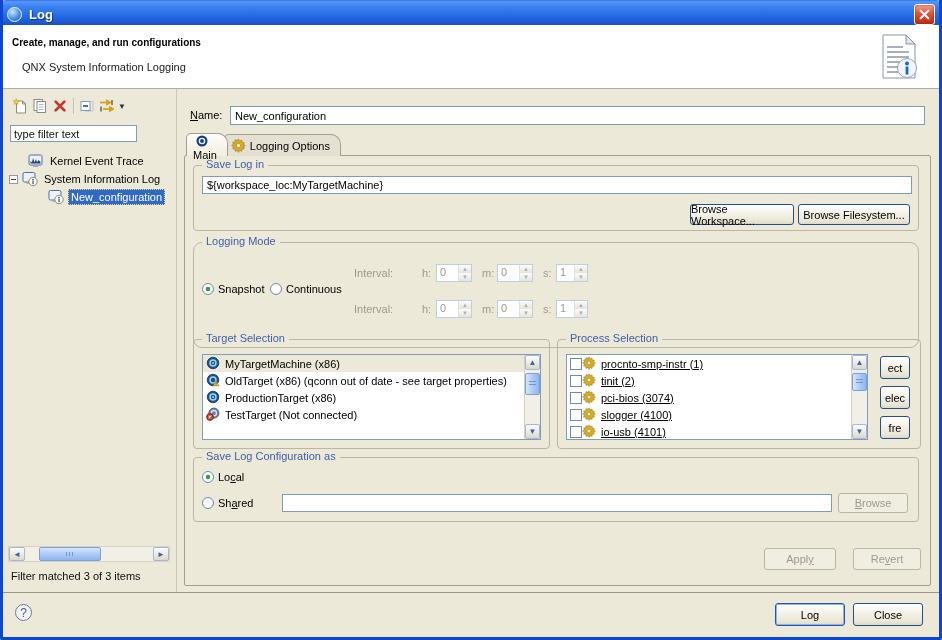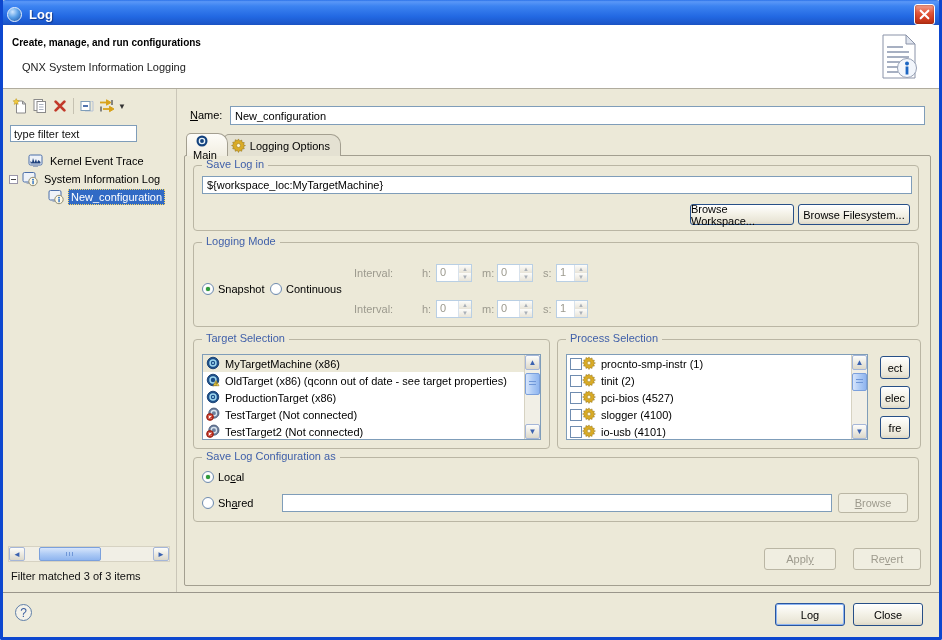--- a/index.html
+++ b/index.html
@@ -297,21 +297,21 @@
 
       <div class="tab-content">
 
         <div class="group" style="left:8px; top:9px; width:726px; height:66px;">
           <span class="legend">Save Log in</span>
           <input class="tf" style="position: absolute; left: 8px; top: 10px; width: 710px; height: 18px;" value="${workspace_loc:MyTargetMachine}">
           <div class="xpbtn" style="position:absolute; right:124px; top:38px; width:104px; height:21px;">Browse Workspace...</div>
           <div class="xpbtn" style="position:absolute; right:8px; top:38px; width:112px; height:21px;">Browse Filesystem...</div>
         </div>
 
-        <div class="group" style="left:8px; top:86px; width:726px; height:85px;">
+        <div class="group" style="left:8px; top:86px; width:726px; height:106px;border-radius:9px;">
           <span class="legend">Logging Mode</span>
 
           <div class="radio-item" style="left:8px; top:40px;">
             <span class="radio checked"></span>
             <span>Snapshot</span>
           </div>
           <div class="radio-item" style="left:76px; top:40px;">
             <span class="radio"></span>
             <span>Continuous</span>
           </div>
@@ -409,43 +409,32 @@
               <span class="licon">
                 <svg width="14" height="14" viewBox="0 0 16 16">
                     <circle cx="9" cy="7" r="5.8" fill="#6d7f9e" stroke="#4c5c78"></circle>
                     <circle cx="9" cy="7" r="3" fill="none" stroke="#d8e4ee" stroke-width="1.5"></circle>
                     <circle cx="4.6" cy="11.4" r="3.9" fill="#c52f1f" stroke="#8e1f12"></circle>
                     <path d="M3 9.8 L6.2 13 M6.2 9.8 L3 13" stroke="#fff" stroke-width="1.2"></path>
                   </svg>
               </span>
               <span>TestTarget (Not connected)</span>
             </div>
-            <div class="lrow">
-              <span class="licon">
-                <svg width="14" height="14" viewBox="0 0 16 16">
-                    <circle cx="9" cy="7" r="5.8" fill="#6d7f9e" stroke="#4c5c78"></circle>
-                    <circle cx="9" cy="7" r="3" fill="none" stroke="#d8e4ee" stroke-width="1.5"></circle>
-                    <circle cx="4.6" cy="11.4" r="3.9" fill="#c52f1f" stroke="#8e1f12"></circle>
-                    <path d="M3 9.8 L6.2 13 M6.2 9.8 L3 13" stroke="#fff" stroke-width="1.2"></path>
-                  </svg>
-              </span>
-              <span>TestTarget2 (Not connected)</span>
-            </div>
             <div class="vscroll">
               <span class="sb-btn" style="width:100%; height:15px;">▲</span>
               <span class="vthumb"></span>
               <span class="vfill"></span>
               <span class="sb-btn" style="width:100%; height:15px;">▼</span>
             </div>
           </div>
         </div>
 
         <div class="group" style="left:372px; top:183px; width:364px; height:110px;">
           <span class="legend">Process Selection</span>
-          <div class="list" style="left:8px; top:14px; width:302px; bottom:8px;">
+          <div class="list" style="left:8px; top:14px; width:302px; bottom:8px;text-decoration:underline;">
             <div class="lrow">
               <span class="cb"></span>
               <span class="licon"><svg width="14" height="14" viewBox="0 0 16 16">
                     <path d="M8 1l1.2 2.1 2.3-.9.3 2.4 2.4.3-.9 2.3L15.4 8l-2.1 1.2.9 2.3-2.4.3-.3 2.4-2.3-.9L8 15.4l-1.2-2.1-2.3.9-.3-2.4-2.4-.3.9-2.3L.6 8l2.1-1.2-.9-2.3 2.4-.3.3-2.4 2.3.9z" fill="#d9ab25" stroke="#8a6a10" stroke-width=".5"></path>
                     <circle cx="8" cy="8" r="2.1" fill="#fdf6d8" stroke="#8a6a10" stroke-width=".5"></circle>
                   </svg></span>
               <span>procnto-smp-instr (1)</span>
             </div>
             <div class="lrow">
               <span class="cb"></span>
@@ -454,21 +443,21 @@
                     <circle cx="8" cy="8" r="2.1" fill="#fdf6d8" stroke="#8a6a10" stroke-width=".5"></circle>
                   </svg></span>
               <span>tinit (2)</span>
             </div>
             <div class="lrow">
               <span class="cb"></span>
               <span class="licon"><svg width="14" height="14" viewBox="0 0 16 16">
                     <path d="M8 1l1.2 2.1 2.3-.9.3 2.4 2.4.3-.9 2.3L15.4 8l-2.1 1.2.9 2.3-2.4.3-.3 2.4-2.3-.9L8 15.4l-1.2-2.1-2.3.9-.3-2.4-2.4-.3.9-2.3L.6 8l2.1-1.2-.9-2.3 2.4-.3.3-2.4 2.3.9z" fill="#d9ab25" stroke="#8a6a10" stroke-width=".5"></path>
                     <circle cx="8" cy="8" r="2.1" fill="#fdf6d8" stroke="#8a6a10" stroke-width=".5"></circle>
                   </svg></span>
-              <span>pci-bios (4527)</span>
+              <span>pci-bios (3074)</span>
             </div>
             <div class="lrow">
               <span class="cb"></span>
               <span class="licon"><svg width="14" height="14" viewBox="0 0 16 16">
                     <path d="M8 1l1.2 2.1 2.3-.9.3 2.4 2.4.3-.9 2.3L15.4 8l-2.1 1.2.9 2.3-2.4.3-.3 2.4-2.3-.9L8 15.4l-1.2-2.1-2.3.9-.3-2.4-2.4-.3.9-2.3L.6 8l2.1-1.2-.9-2.3 2.4-.3.3-2.4 2.3.9z" fill="#d9ab25" stroke="#8a6a10" stroke-width=".5"></path>
                     <circle cx="8" cy="8" r="2.1" fill="#fdf6d8" stroke="#8a6a10" stroke-width=".5"></circle>
                   </svg></span>
               <span>slogger (4100)</span>
             </div>
             <div class="lrow">

